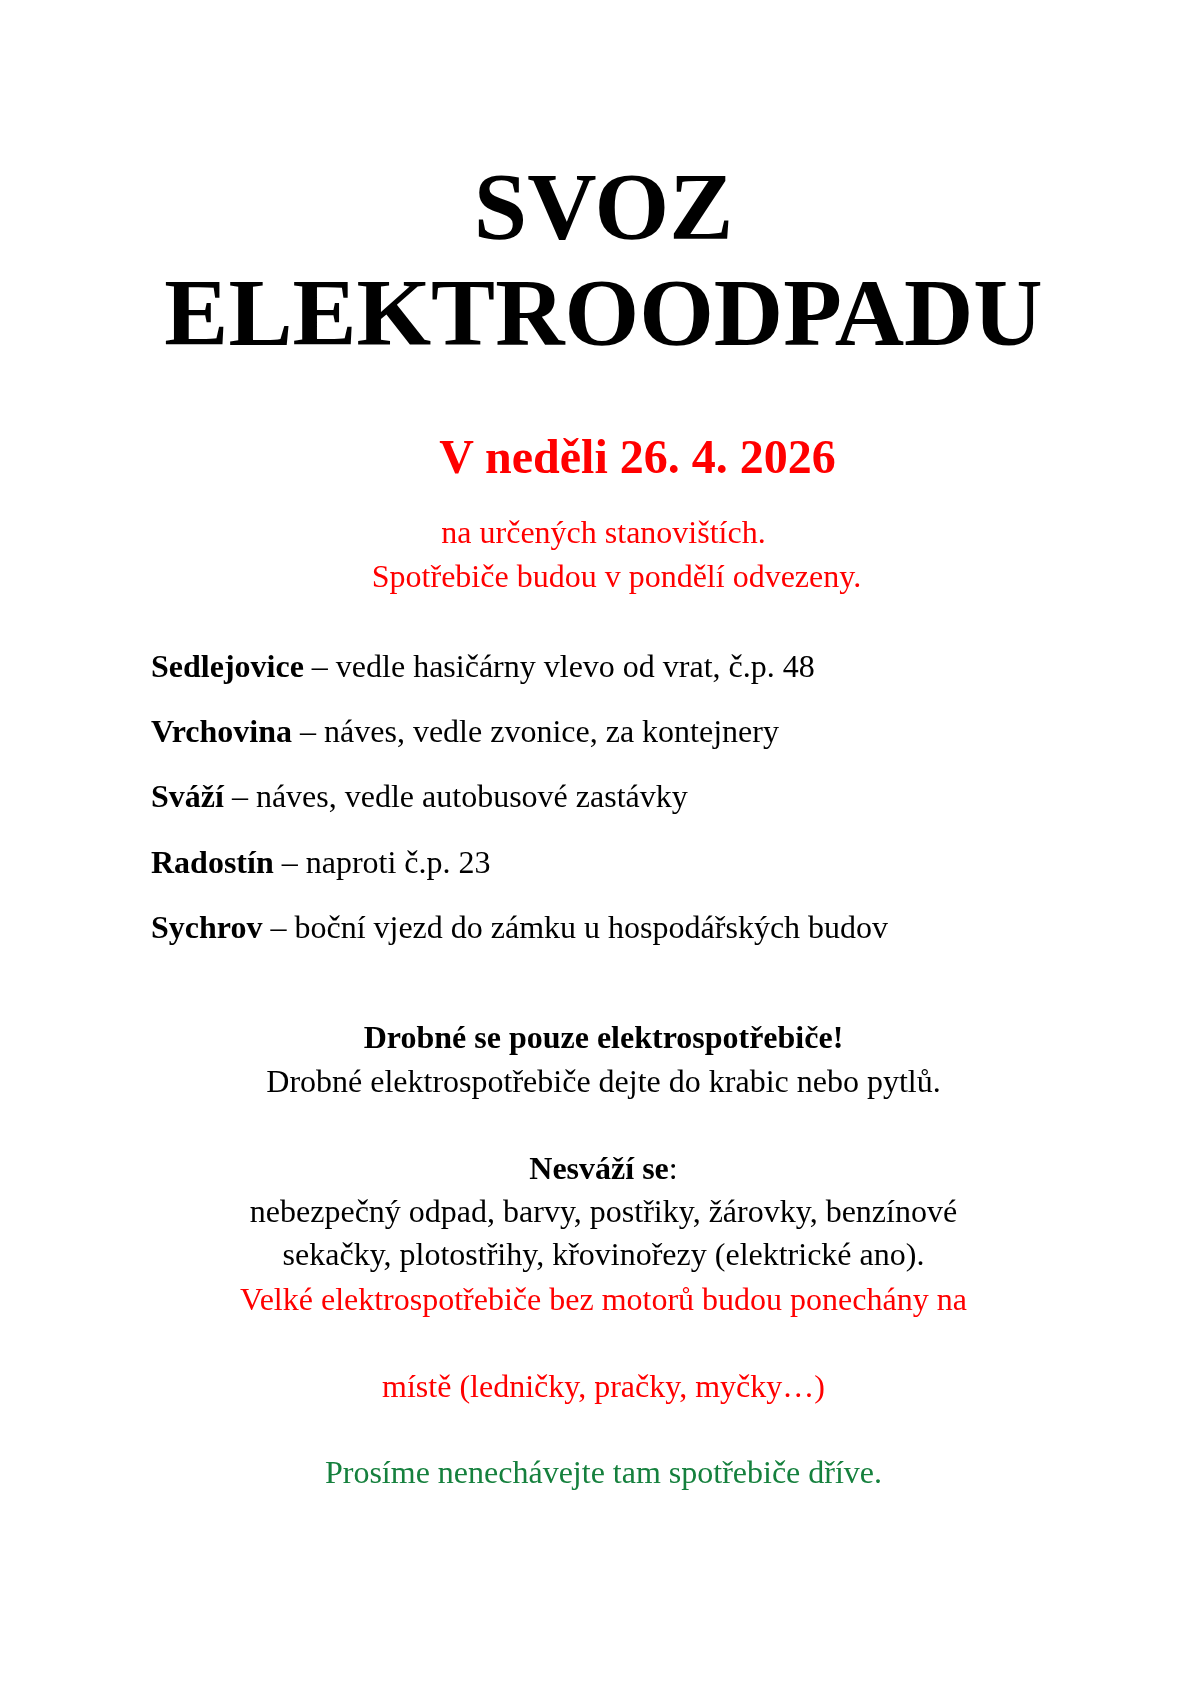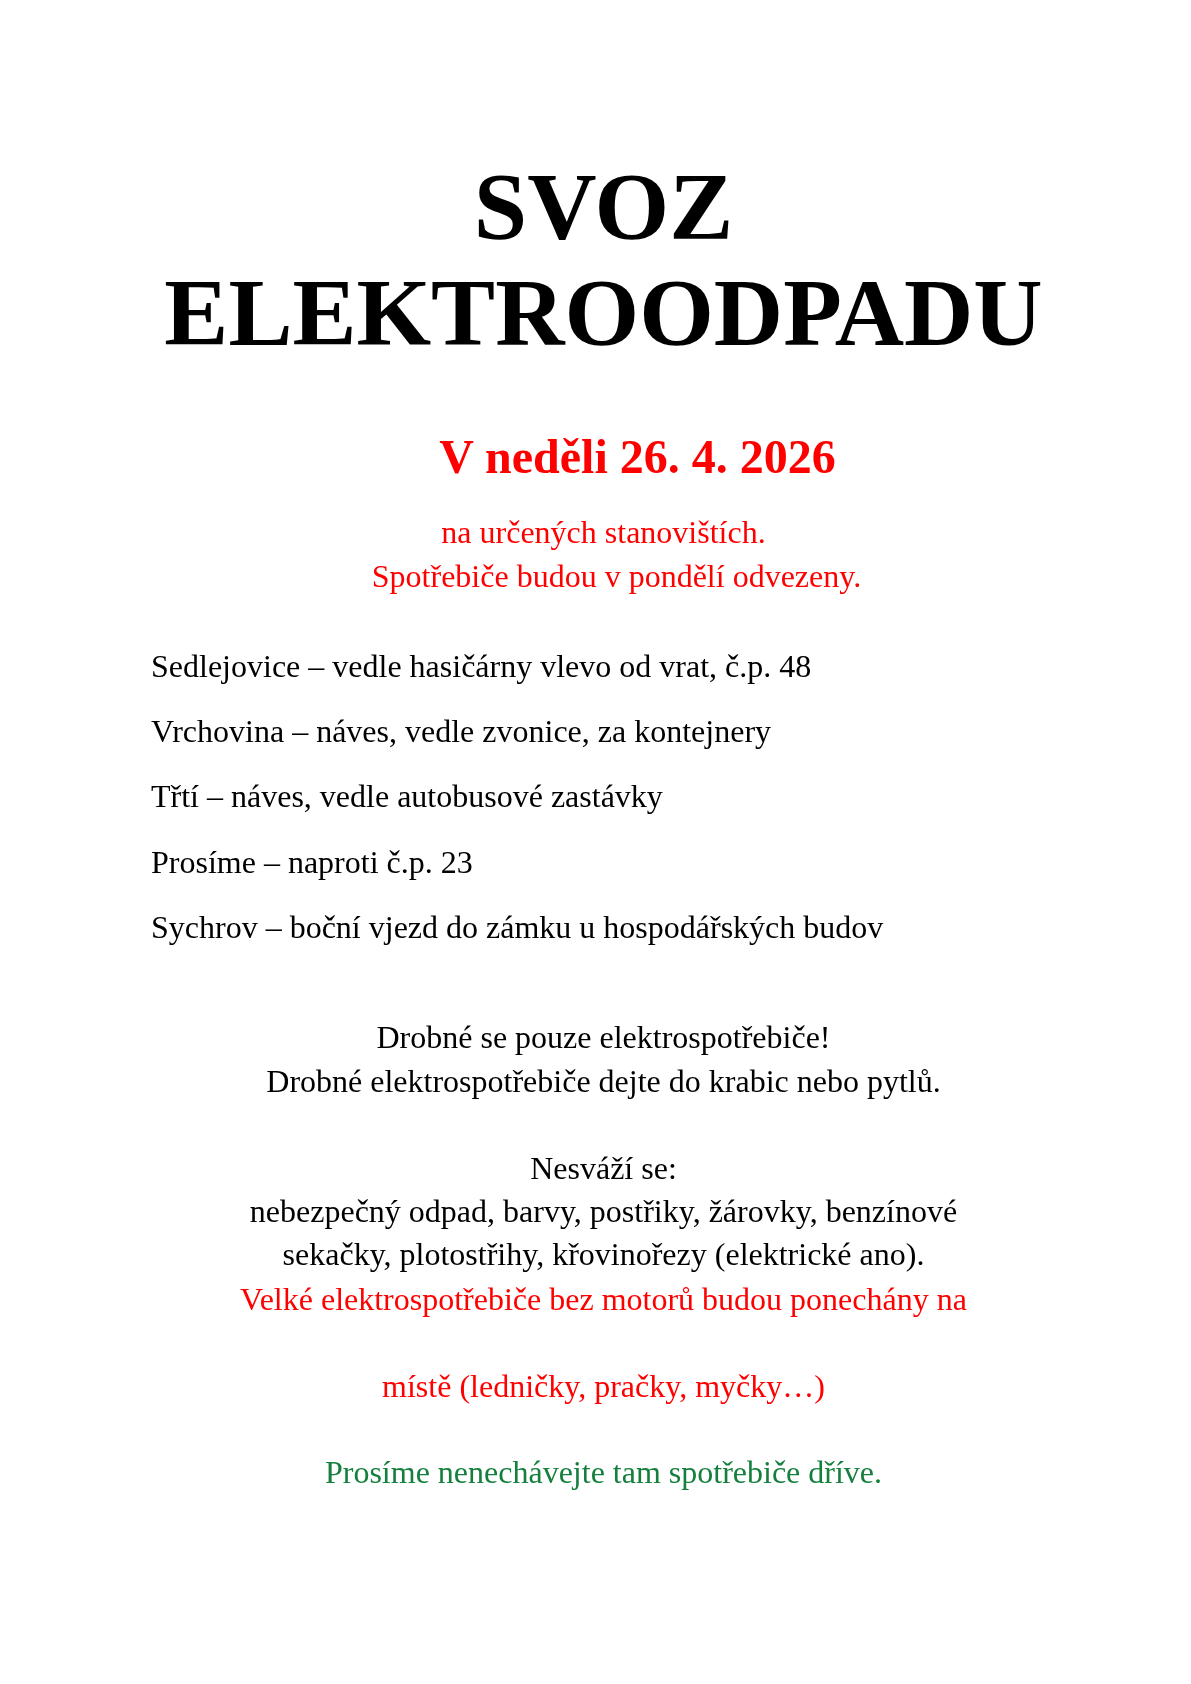--- a/index.html
+++ b/index.html
@@ -35,21 +35,21 @@
     padding-left: 34px;
   }
   .body36 {
     font-size: 32px;
   }
   .loc {
     left: 143px;
     width: auto;
     text-align: left;
   }
-  .bold { font-weight: normal; }
+  .bold { font-weight: bold; }
   .red { color: #ff0000; }
   .green { color: #15803d; }
 </style>
 </head>
 <body>
 
 <h1 class="line center title" style="top:151px;">SVOZ</h1>
 <h1 class="line center title" style="top:257px;">ELEKTROODPADU</h1>
 
 <div class="line center date red" style="top:425px;">V neděli 26. 4. 2026</div>
@@ -57,24 +57,24 @@
 <div class="line center body36 red" style="top:552px;padding-left:13px;">Spotřebiče budou v pondělí odvezeny.</div>
 
 <div>
   <div class="line body36 loc" style="top:642px;">
     <span class="bold">Sedlejovice</span><span> – </span><span>vedle hasičárny vlevo od vrat, č.p. 48</span>
   </div>
   <div class="line body36 loc" style="top:707px;">
     <span class="bold">Vrchovina</span><span> – </span><span>náves, vedle zvonice, za kontejnery</span>
   </div>
   <div class="line body36 loc" style="top:772px;">
-    <span class="bold">Třtí</span><span> – </span><span>náves, vedle autobusové zastávky</span>
+    <span class="bold">Sváží</span><span> – </span><span>náves, vedle autobusové zastávky</span>
   </div>
   <div class="line body36 loc" style="top:838px;">
-    <span class="bold">Prosíme</span><span> – </span><span>naproti č.p. 23</span>
+    <span class="bold">Radostín</span><span> – </span><span>naproti č.p. 23</span>
   </div>
   <div class="line body36 loc" style="top:903px;">
     <span class="bold">Sychrov</span><span> – </span><span>boční vjezd do zámku u hospodářských budov</span>
   </div>
 </div>
 
 <div class="line center body36 bold" style="top:1013px;">Drobné se pouze elektrospotřebiče!</div>
 <div class="line center body36" style="top:1057px;">Drobné elektrospotřebiče dejte do krabic nebo pytlů.</div>
 
 <div class="line center body36" style="top:1144px;">

